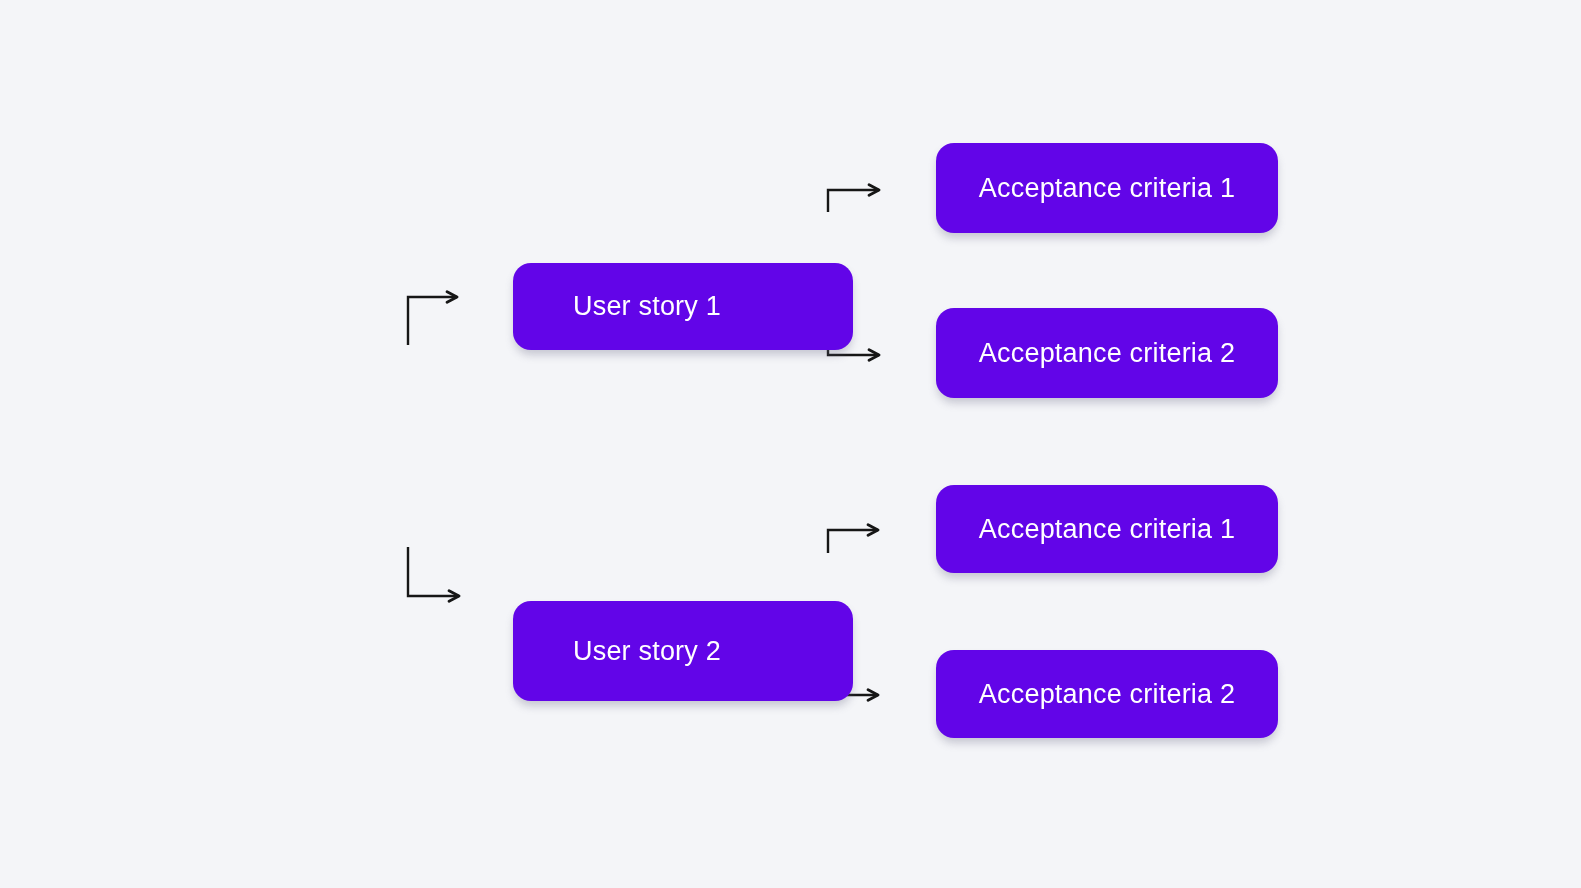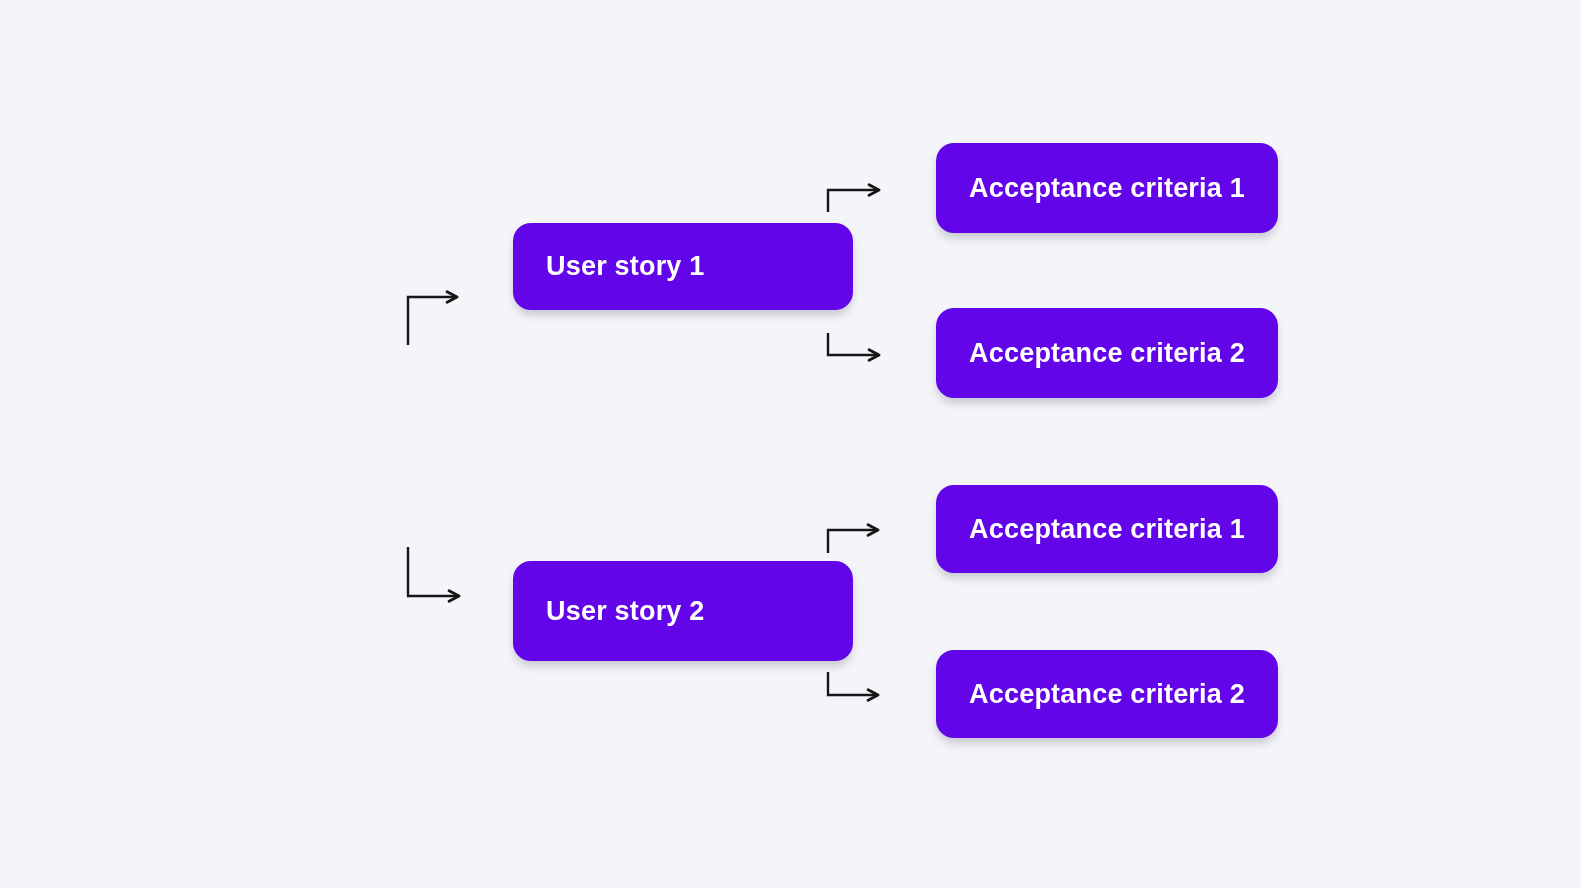--- a/index.html
+++ b/index.html
@@ -44,26 +44,27 @@
     border-radius:18px;
     box-shadow:0 6px 9px -1px rgba(105,105,135,0.33);
     display:flex;
     align-items:center;
     justify-content:center;
     box-sizing:border-box;
     cursor:default;
   }
   .node.left{
     justify-content:flex-start;
-    padding-left:33px;
+    padding-left:60px;
+    margin-top:40px;
   }
   .node span{
     color:var(--node-text);
     font-size:27px;
-    font-weight:700;
+    font-weight:400;
     letter-spacing:0.2px;
     white-space:nowrap;
   }
 </style>
 </head>
 <body>
 
 <div class="canvas">
   <svg class="edges" width="1581" height="888" viewBox="0 0 1581 888" xmlns="http://www.w3.org/2000/svg">
     <defs>

